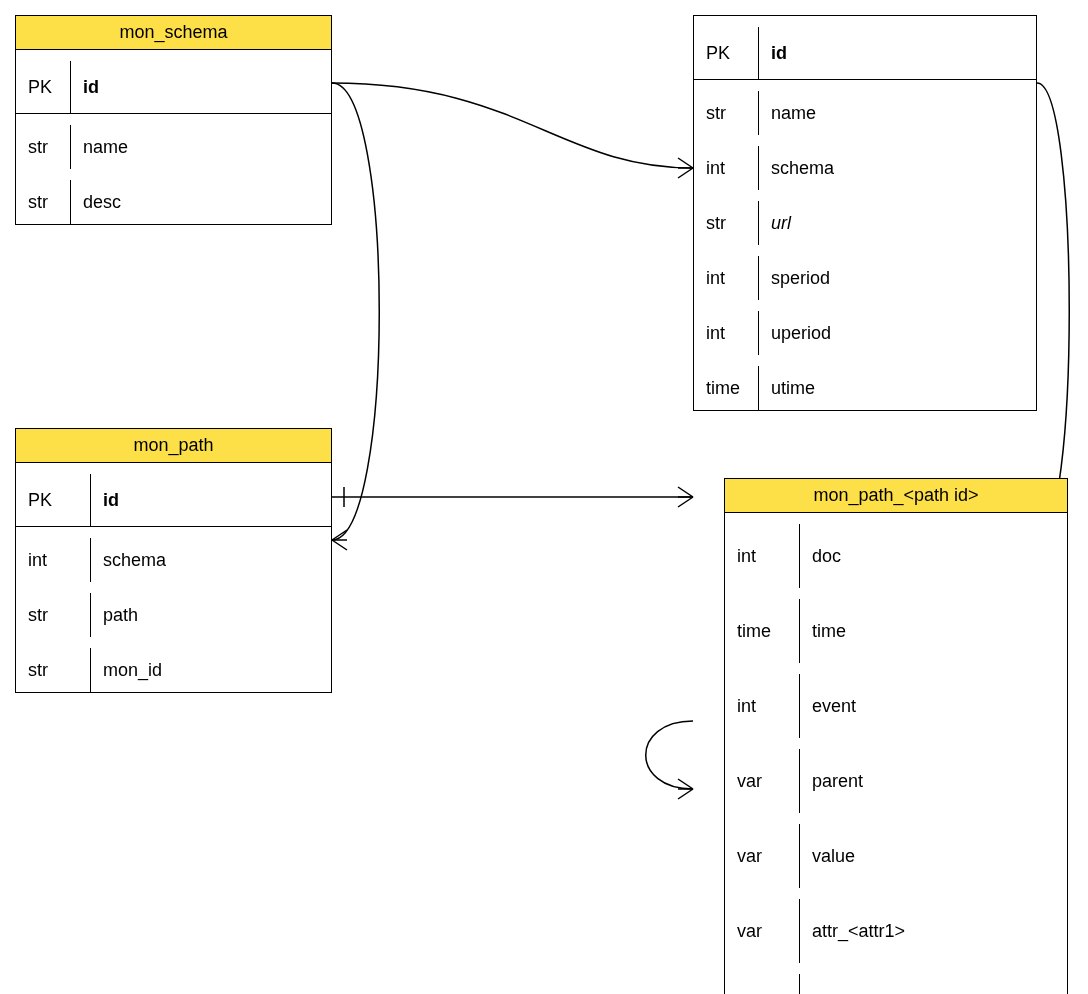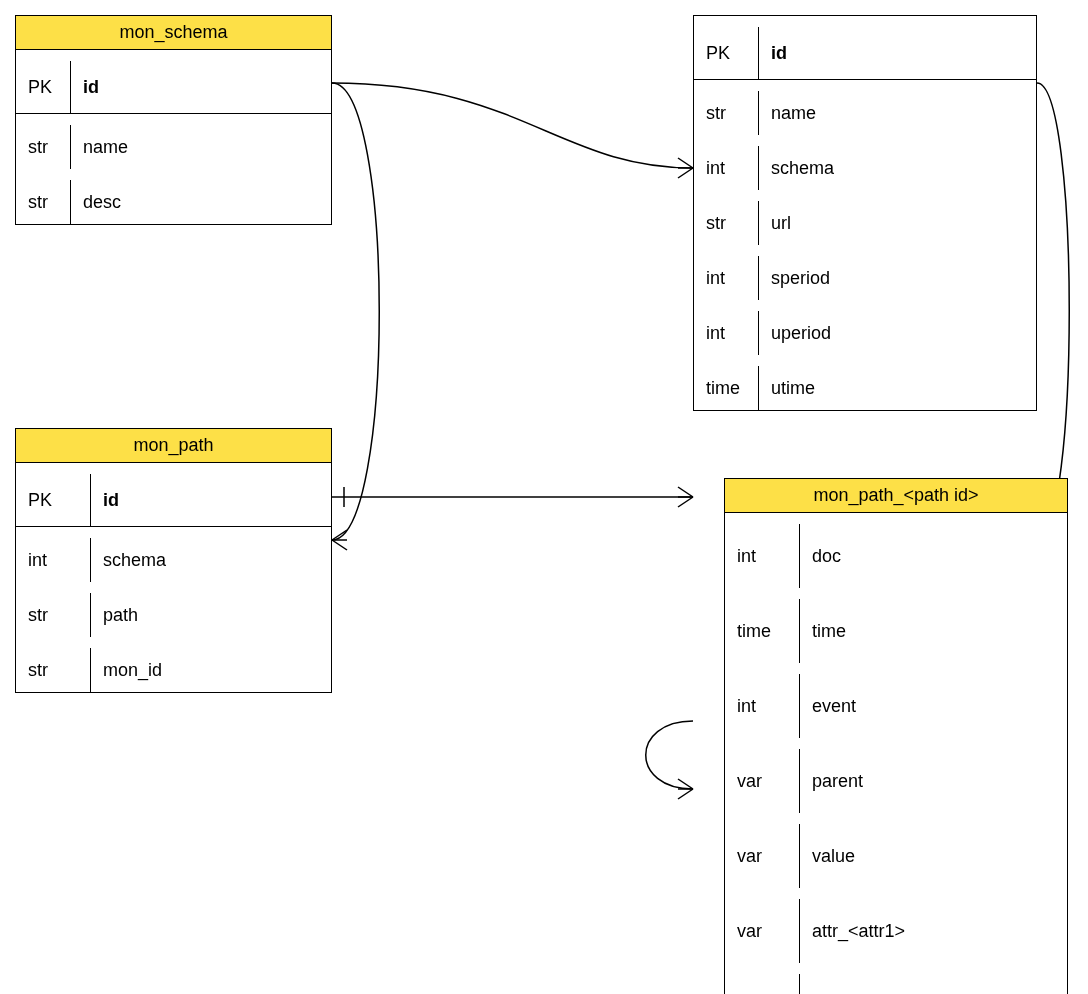--- a/index.html
+++ b/index.html
@@ -121,21 +121,21 @@
   <div class="entity" style="left:693px; top:15px; width:344px; --col1:65px;">
     <div class="entity-body">
       <div class="cell type-col" style="height:52px;">PK</div>
       <div class="cell pk" style="height:52px;">id</div>
       <div class="divider"></div>
       <div class="cell type-col" style="height:44px;">str</div>
       <div class="cell" style="height:44px;">name</div>
       <div class="cell type-col" style="height:44px;">int</div>
       <div class="cell" style="height:44px;">schema</div>
       <div class="cell type-col" style="height:44px;">str</div>
-      <div class="cell" style="height:44px;">url</div>
+      <div class="cell" style="height:44px;font-style:italic;">url</div>
       <div class="cell type-col" style="height:44px;">int</div>
       <div class="cell" style="height:44px;">speriod</div>
       <div class="cell type-col" style="height:44px;">int</div>
       <div class="cell" style="height:44px;">uperiod</div>
       <div class="cell type-col" style="height:44px;">time</div>
       <div class="cell" style="height:44px;">utime</div>
     </div>
   </div>
 
   <div class="entity" style="left:15px; top:428px; width:317px; --col1:75px;">

